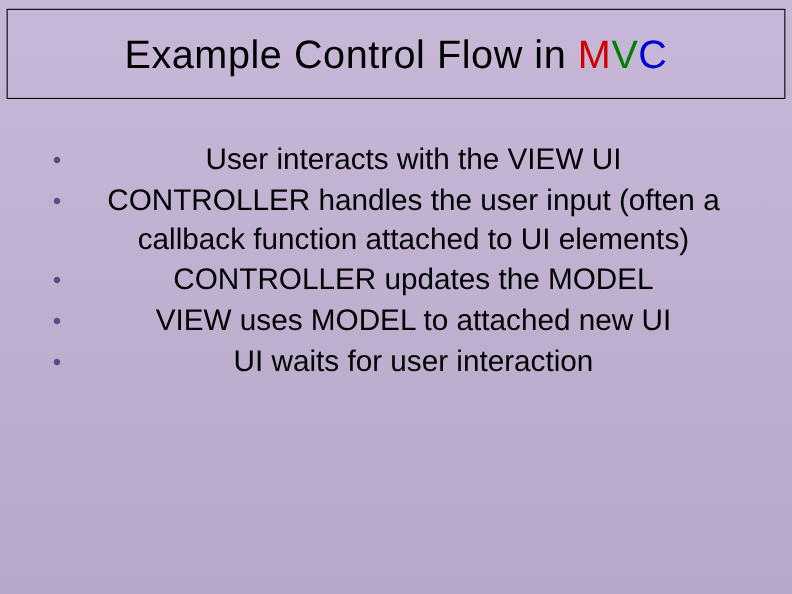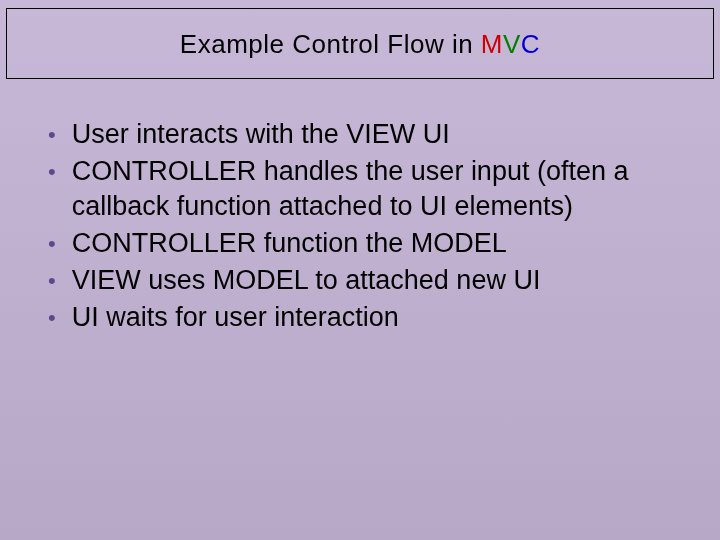--- a/index.html
+++ b/index.html
@@ -20,21 +20,21 @@
       display: flex;
       flex-direction: column;
     }
     .title-container {
       border: 1px solid #000;
       margin: 8px 6px 0 6px;
       padding: 20px 10px 18px 10px;
       text-align: center;
     }
     .title {
-      font-size: 26px;
+      font-size: 36px;
       font-weight: normal;
       color: #000;
       letter-spacing: 0.5px;
     }
     .mvc-m { color: #d00000; }
     .mvc-v { color: #008000; }
     .mvc-c { color: #0000d0; }
     .content {
       padding: 38px 40px 0 40px;
     }
@@ -52,20 +52,21 @@
     .bullet-dot {
       color: #5a4a8a;
       font-size: 22px;
       margin-right: 16px;
       margin-left: 8px;
       margin-top: 4px;
       flex-shrink: 0;
     }
     .bullet-text {
       flex: 1;
+      text-align: center;
     }
   </style>
 </head>
 <body>
 
 <div class="slide">
   <div class="title-container">
     <h1 class="title">
       <span>Example Control Flow in </span><span class="mvc-m">M</span><span class="mvc-v">V</span><span class="mvc-c">C</span>
     </h1>
@@ -75,21 +76,21 @@
       <li class="bullet-item">
         <span class="bullet-dot">•</span>
         <span class="bullet-text">User interacts with the VIEW UI</span>
       </li>
       <li class="bullet-item">
         <span class="bullet-dot">•</span>
         <span class="bullet-text">CONTROLLER handles the user input (often a callback function attached to UI elements)</span>
       </li>
       <li class="bullet-item">
         <span class="bullet-dot">•</span>
-        <span class="bullet-text">CONTROLLER function the MODEL</span>
+        <span class="bullet-text">CONTROLLER updates the MODEL</span>
       </li>
       <li class="bullet-item">
         <span class="bullet-dot">•</span>
         <span class="bullet-text">VIEW uses MODEL to attached new UI</span>
       </li>
       <li class="bullet-item">
         <span class="bullet-dot">•</span>
         <span class="bullet-text">UI waits for user interaction</span>
       </li>
     </ul>

